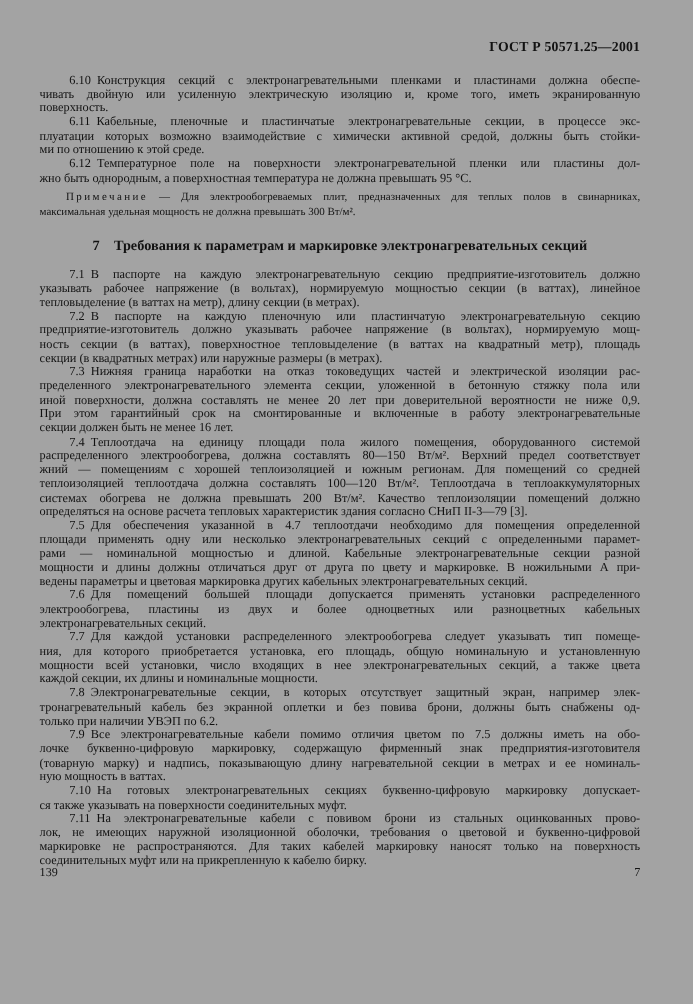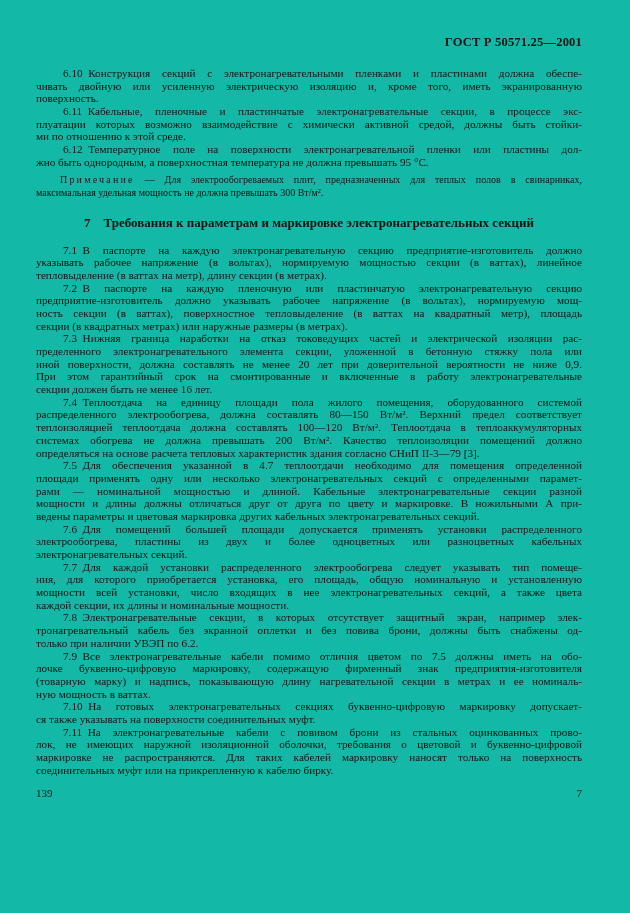--- a/index.html
+++ b/index.html
@@ -1,20 +1,20 @@
 <!DOCTYPE html>
 <html><head>
 <meta charset="utf-8">
 <title>ГОСТ Р 50571.25—2001 — стр. 7</title>
 <style>
   html,body { margin:0; padding:0; background:#ffffff; }
   .page {
     position:relative;
     width:630px; height:913px;
-    background:#14b8a6;
+    background:#a3a3a3;
     color:#121212;
     font-family:"Liberation Serif","DejaVu Serif",serif;
     overflow:hidden;
   }
   .content { position:absolute; left:36px; top:0; width:546px; }
   .doc-header {
     margin-top:35px;
     text-align:right;
     font-weight:bold;
     font-size:12.5px;
@@ -100,20 +100,21 @@
       <div class="para">
           <div class="ln first">7.3 Нижняя граница наработки на отказ токоведущих частей и электрической изоляции рас-</div>
           <div class="ln">пределенного электронагревательного элемента секции, уложенной в бетонную стяжку пола или</div>
           <div class="ln">иной поверхности, должна составлять не менее 20 лет при доверительной вероятности не ниже 0,9.</div>
           <div class="ln">При этом гарантийный срок на смонтированные и включенные в работу электронагревательные</div>
           <div class="ln end">секции должен быть не менее 16 лет.</div>
         </div>
       <div class="para">
           <div class="ln first">7.4 Теплоотдача на единицу площади пола жилого помещения, оборудованного системой</div>
           <div class="ln">распределенного электрообогрева, должна составлять 80—150 Вт/м². Верхний предел соответствует</div>
+          <div class="ln">жний — помещениям с хорошей теплоизоляцией и южным регионам. Для помещений со средней</div>
           <div class="ln">теплоизоляцией теплоотдача должна составлять 100—120 Вт/м². Теплоотдача в теплоаккумуляторных</div>
           <div class="ln">системах обогрева не должна превышать 200 Вт/м². Качество теплоизоляции помещений должно</div>
           <div class="ln end">определяться на основе расчета тепловых характеристик здания согласно СНиП II-3—79 [3].</div>
         </div>
       <div class="para">
           <div class="ln first">7.5 Для обеспечения указанной в 4.7 теплоотдачи необходимо для помещения определенной</div>
           <div class="ln">площади применять одну или несколько электронагревательных секций с определенными парамет-</div>
           <div class="ln">рами — номинальной мощностью и длиной. Кабельные электронагревательные секции разной</div>
           <div class="ln">мощности и длины должны отличаться друг от друга по цвету и маркировке. В ножильными А при-</div>
           <div class="ln end">ведены параметры и цветовая маркировка других кабельных электронагревательных секций.</div>

